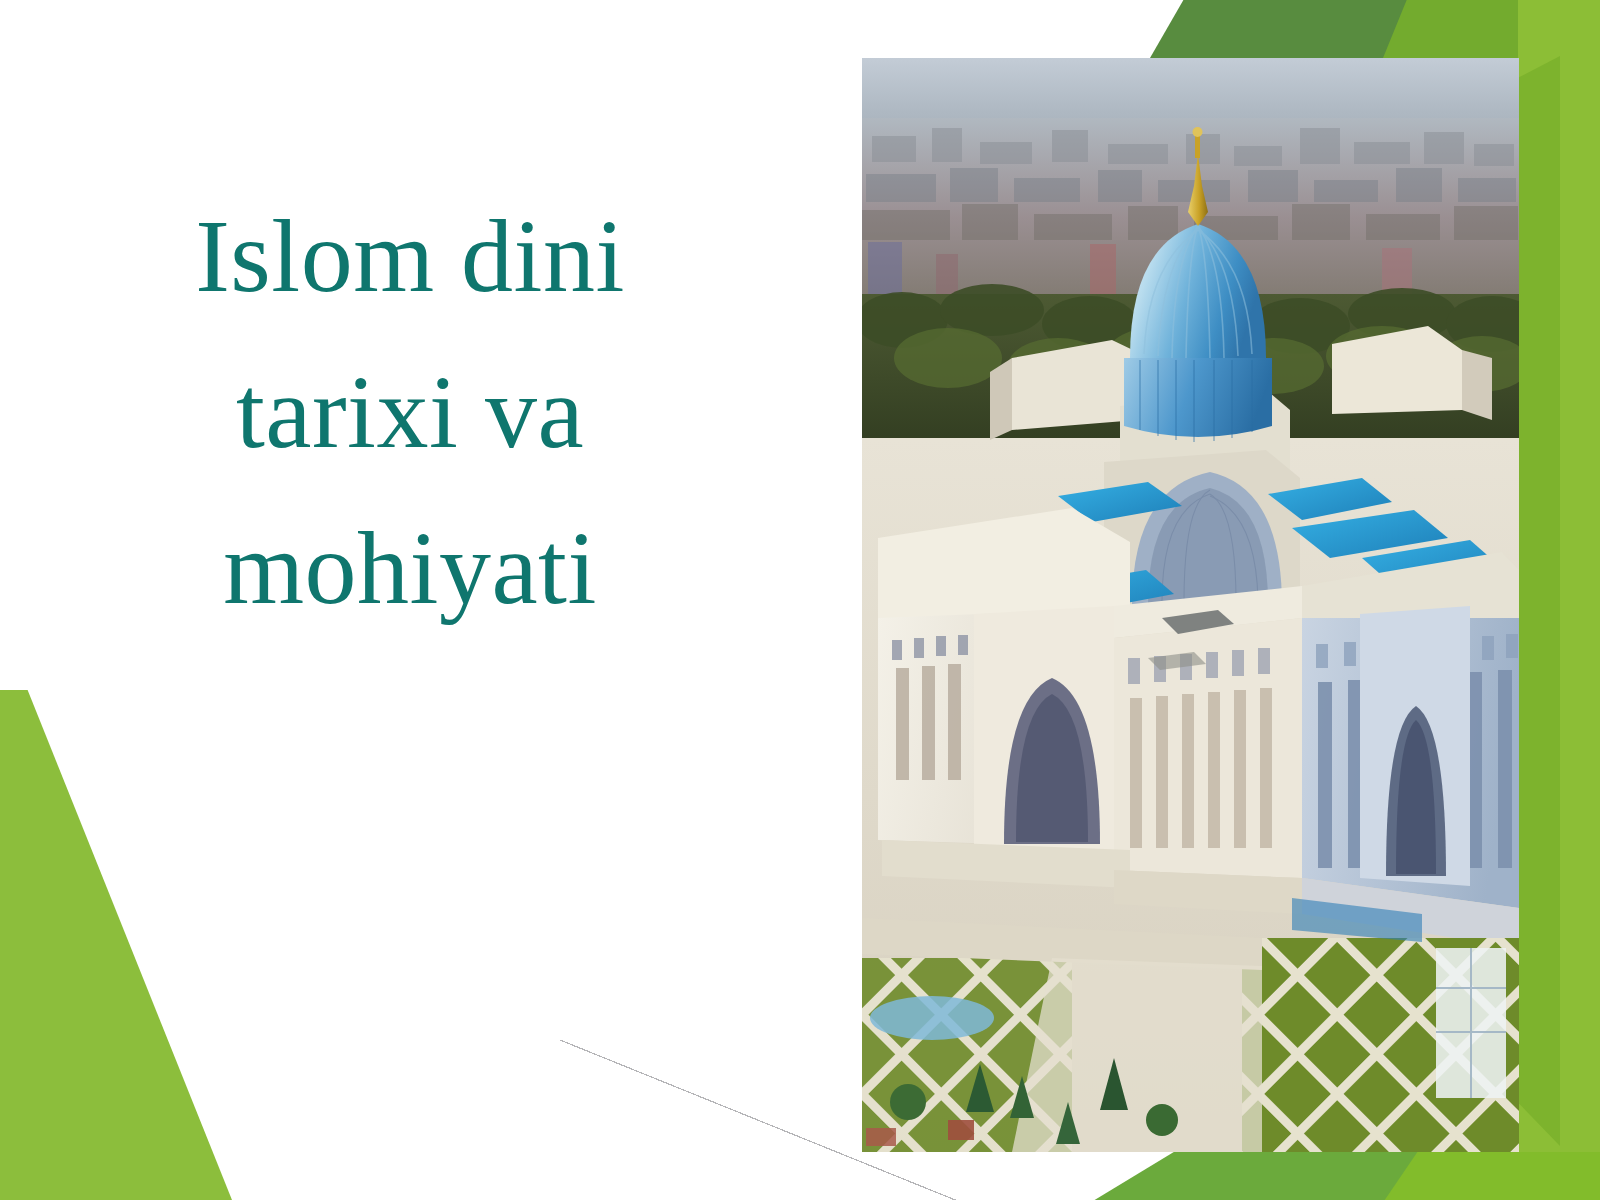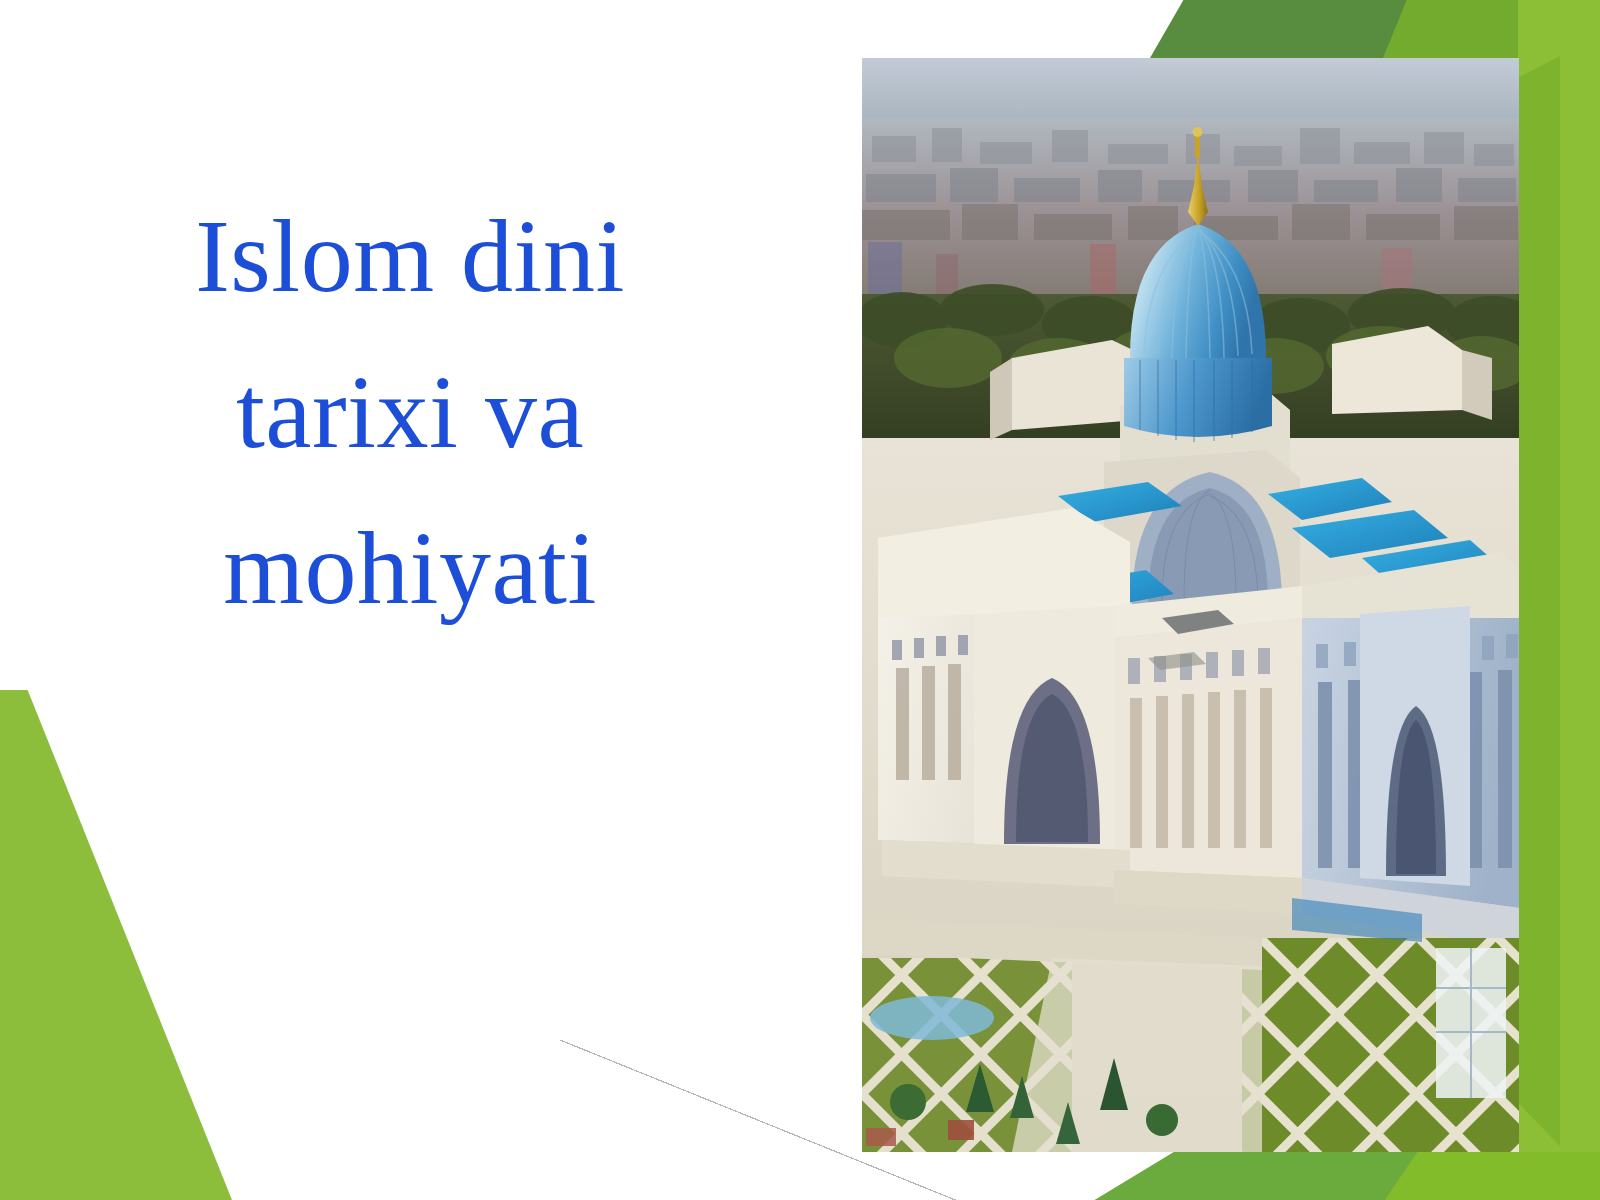--- a/index.html
+++ b/index.html
@@ -110,21 +110,21 @@
   
   #title-block {
     position: absolute;
     left: 60px;
     top: 178px;
     width: 700px;
     text-align: center;
   }
   #title-text {
     margin: 0;
-    color: #1d4ed8;
+    color: #0f766e;
     font-family: "Liberation Serif", serif;
     font-weight: 400;
     font-size: 104px;
     line-height: 1.50;
     letter-spacing: 0.5px;
     white-space: pre-line;
   }
 
   
   #photo-frame {

